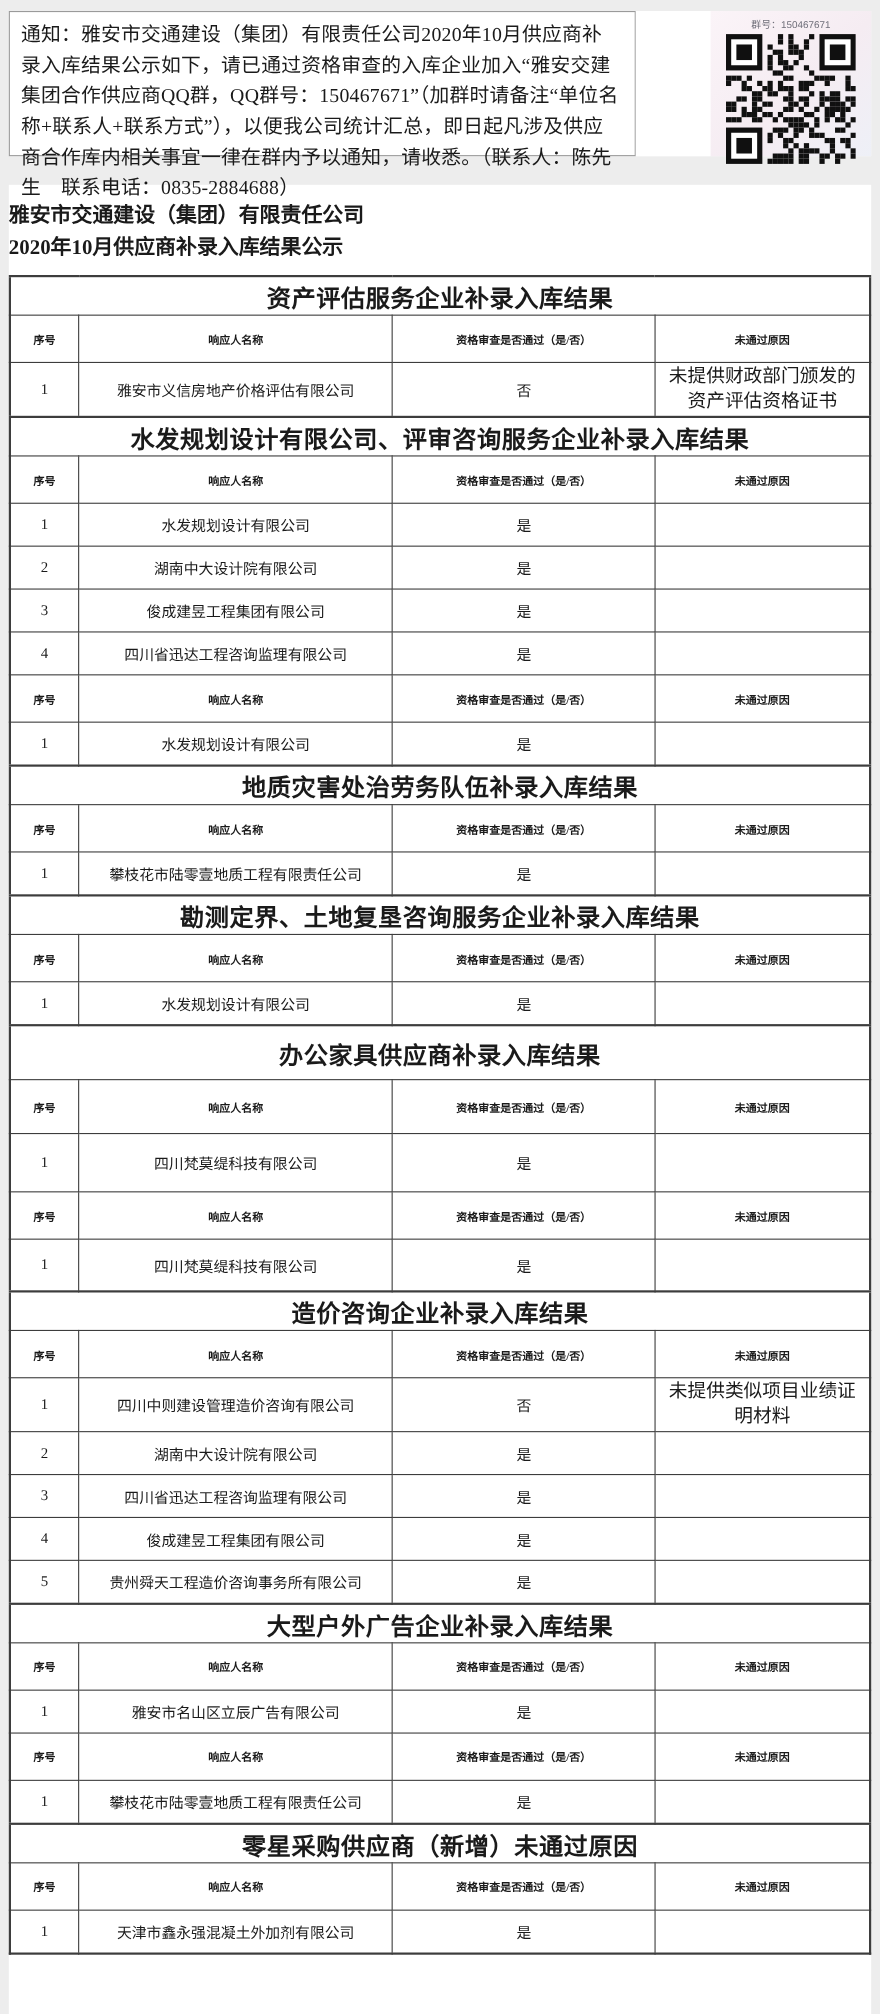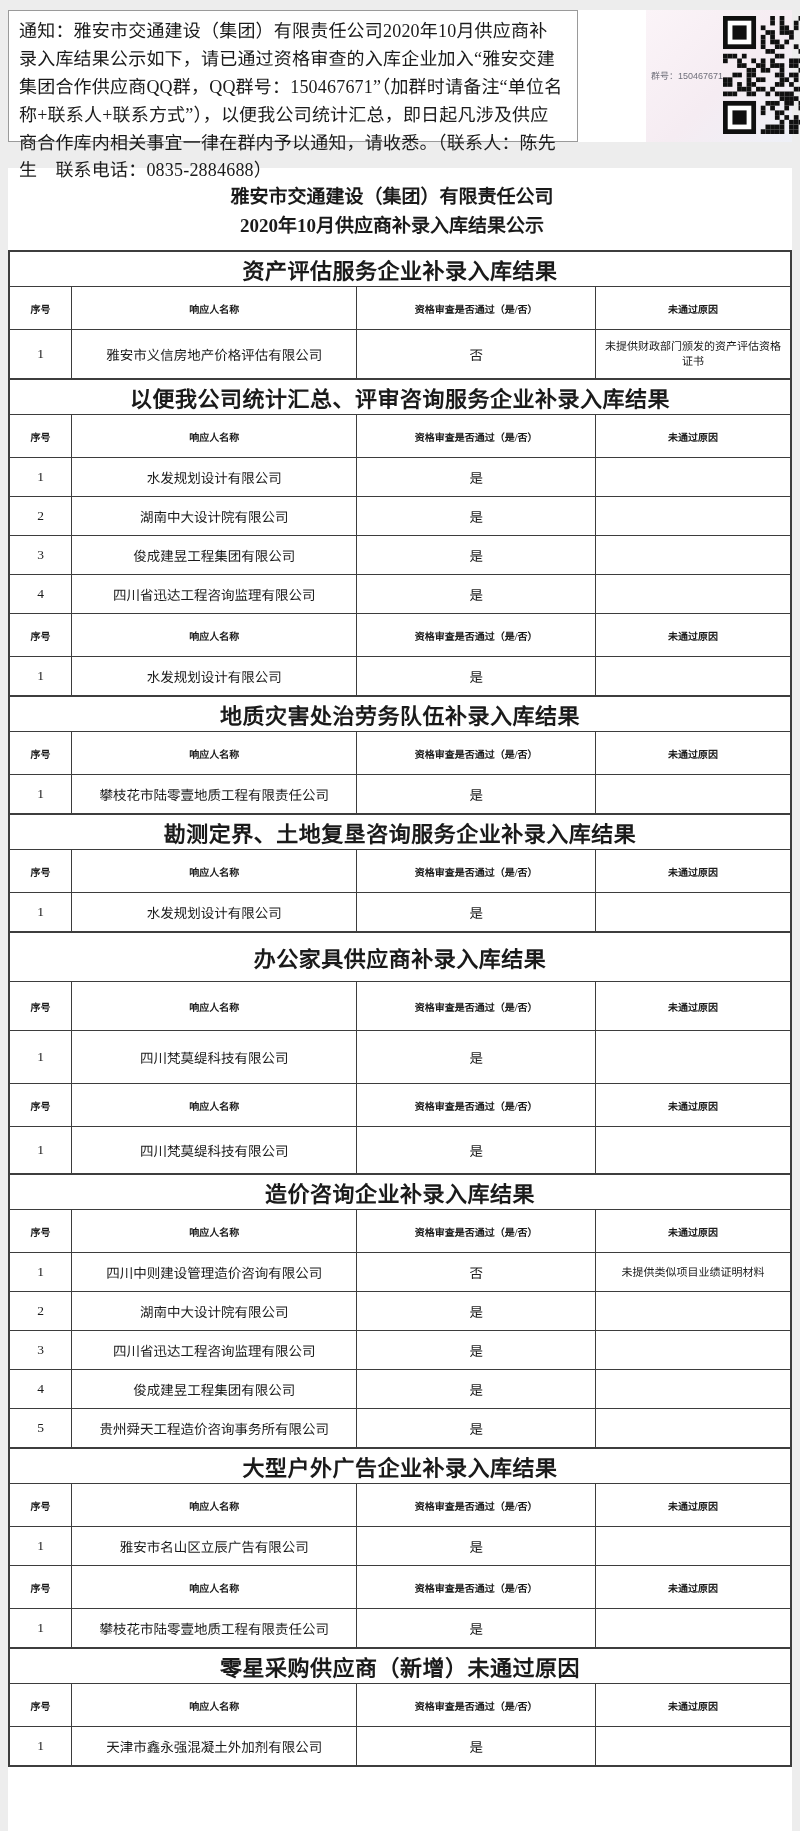--- a/index.html
+++ b/index.html
@@ -30,41 +30,41 @@
     line-height:1.55;
     letter-spacing:0.2px;
   }
   .top-gap{width:68px;background:#ffffff;}
   .qr-wrap{
     width:146px;
     background:linear-gradient(135deg,#fbf4f8 0%,#f5ecf2 55%,#eef0f7 100%);
     padding:2px 5px 4px 5px;
     box-sizing:border-box;
     display:flex;
-    flex-direction:row;
+    flex-direction:column;
     align-items:center;
   }
   .qr-label{
     font-size:9px;
     color:#6f6f7a;
     font-family:"Liberation Sans","DejaVu Sans",sans-serif;
     margin:3px 0 3px 0;
     white-space:nowrap;
   }
   .qr-box{width:118px;height:118px;background:transparent;}
   
   .main{
     margin:26px 8px 0 8px;
     background:#ffffff;
     padding:14px 0 8px 0;
     min-height:1750px;
     box-sizing:border-box;
   }
   .doc-title{
-    text-align:center;
+    text-align:left;
     font-size:19px;
     font-weight:bold;
     line-height:29px;
     margin:0 16px 10px 0;
   }
   
   table.results{
     width:100%;
     border-collapse:collapse;
     table-layout:fixed;
@@ -90,21 +90,21 @@
   }
   tr.col-head th{
     height:40px;
     font-size:10px;
     font-weight:bold;
   }
   tr.data td{
     height:36px;
     font-size:13.5px;
   }
-  tr.data td.reason{font-size:11px;line-height:1.35;}
+  tr.data td.reason{font-size:17px;line-height:1.35;}
   
   tr.data.s1 td{height:46px;}
   tr.sec-title.s6 td{height:46px;margin-top:26px;}
   tr.col-head.s6 th{height:46px;}
   tr.data.s6 td{height:50px;}
   tr.data.s7 td{height:44px;}
 </style>
 </head>
 <body>
 
@@ -348,21 +348,21 @@
           <th>资格审查是否通过（是/否）</th>
           <th>未通过原因</th>
         </tr>
         <tr class="data s1">
           <td>1</td>
           <td>雅安市义信房地产价格评估有限公司</td>
           <td>否</td>
           <td class="reason">未提供财政部门颁发的资产评估资格证书</td>
         </tr>
         <tr class="sec-title">
-          <td colspan="4">以便我公司统计汇总、评审咨询服务企业补录入库结果</td>
+          <td colspan="4">水发规划设计有限公司、评审咨询服务企业补录入库结果</td>
         </tr>
         <tr class="col-head">
           <th>序号</th>
           <th>响应人名称</th>
           <th>资格审查是否通过（是/否）</th>
           <th>未通过原因</th>
         </tr>
         <tr class="data">
           <td>1</td>
           <td>水发规划设计有限公司</td>

